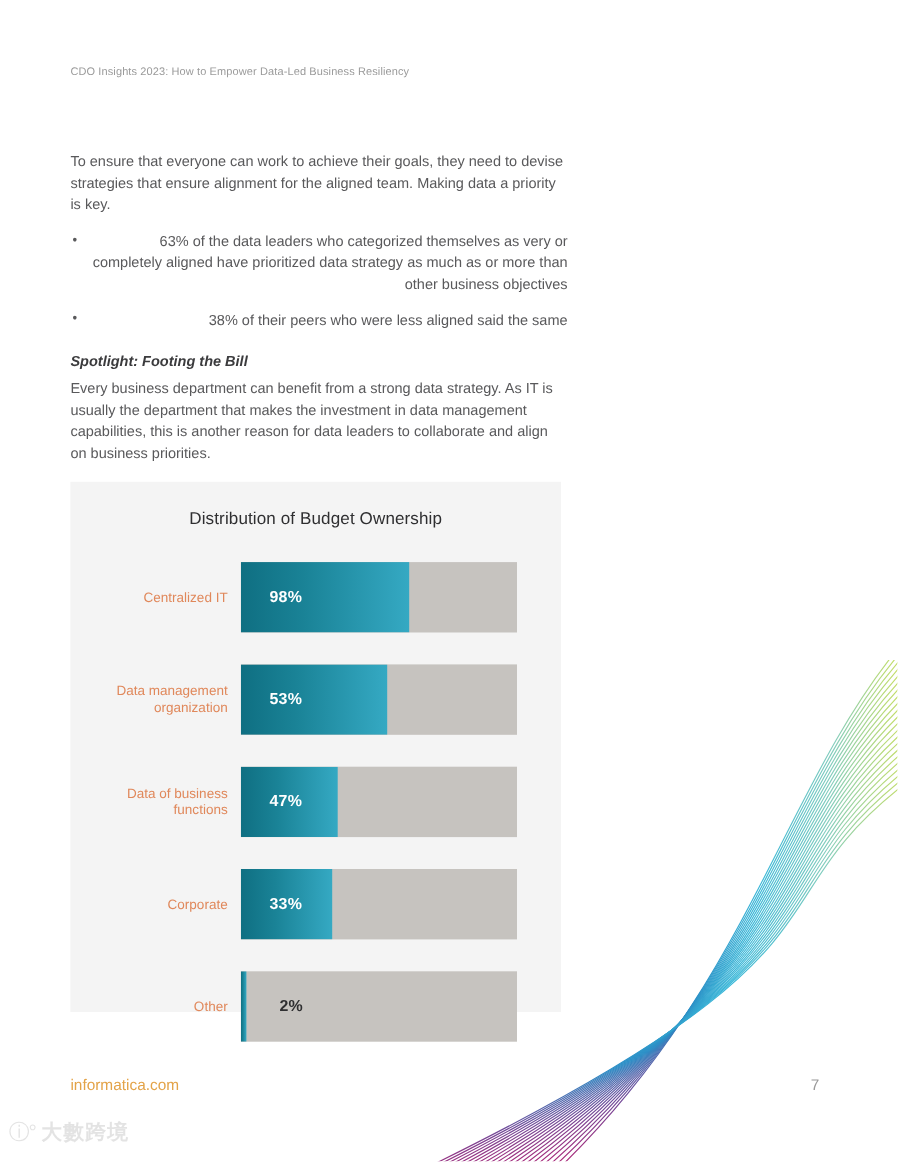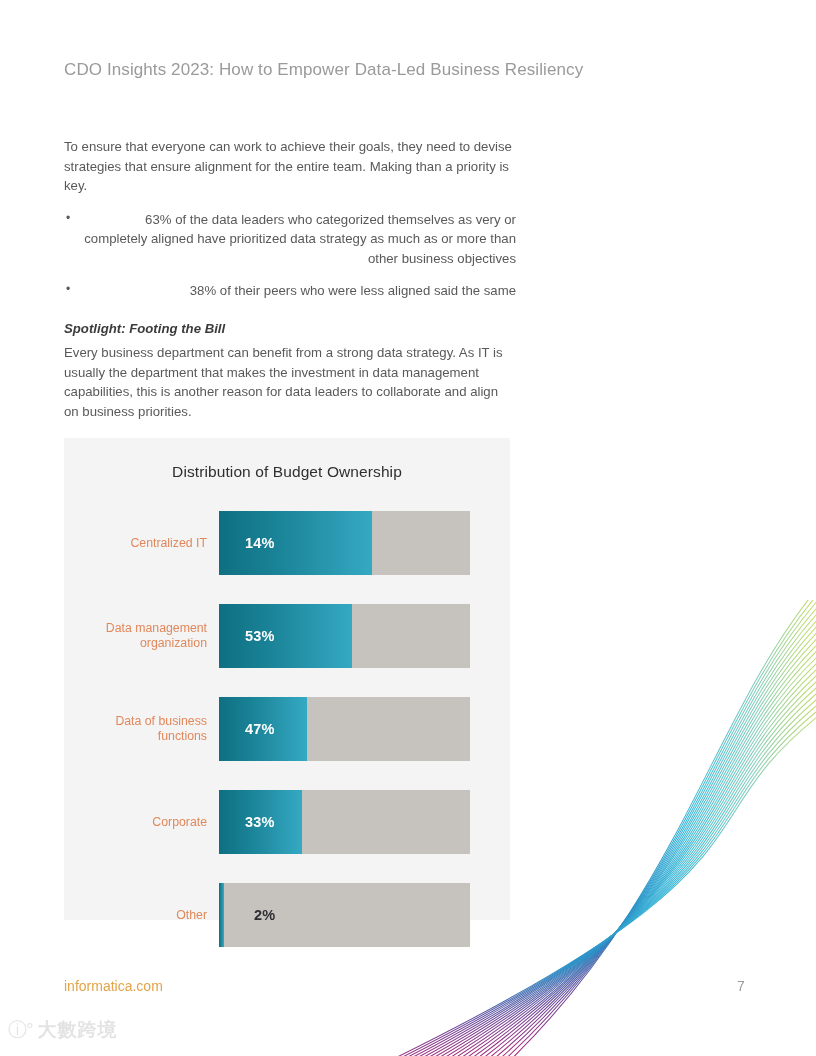--- a/index.html
+++ b/index.html
@@ -25,21 +25,21 @@
     height: 456px;
     pointer-events: none;
     z-index: 0;
   }
 
   
   .doc-header {
     position: absolute;
     left: 64px;
     top: 60px;
-    font-size: 17px;
+    font-size: 10px;
     color: #9a9a9a;
     letter-spacing: 0.1px;
     z-index: 2;
   }
 
   
   .content {
     position: absolute;
     left: 64px;
     top: 137px;
@@ -231,41 +231,41 @@
       <path d="M445.04761904761904,98.57142857142857 C293.8095238095238,219.52380952380952 417.6190476190476,263.8095238095238 -15.714285714285722,479.04761904761904" vector-effect="non-scaling-stroke"></path>
       <path d="M445.5238095238095,104.28571428571428 C291.9047619047619,224.76190476190476 423.8095238095238,261.9047619047619 -22.85714285714286,479.5238095238095" vector-effect="non-scaling-stroke"></path>
       <path d="M446,110 C290,230 430,260 -30,480" vector-effect="non-scaling-stroke"></path>
     </g>
 </svg>
 
 <div class="doc-header">CDO Insights 2023: How to Empower Data-Led Business Resiliency</div>
 
 <div class="content">
 
-  <p class="para">To ensure that everyone can work to achieve their goals, they need to devise strategies that ensure alignment for the entire team. Making than a priority is key.</p>
+  <p class="para">To ensure that everyone can work to achieve their goals, they need to devise strategies that ensure alignment for the aligned team. Making data a priority is key.</p>
 
   <ul class="bullets">
     <li>63% of the data leaders who categorized themselves as very or completely aligned have prioritized data strategy as much as or more than other business objectives</li>
     <li>38% of their peers who were less aligned said the same</li>
   </ul>
 
   <div class="spotlight-title">Spotlight: Footing the Bill</div>
 
   <p class="para">Every business department can benefit from a strong data strategy. As IT is usually the department that makes the investment in data management capabilities, this is another reason for data leaders to  collaborate and align on business priorities.</p>
 </div>
 
 <div class="chart-card">
   <div class="chart-title">Distribution of Budget Ownership</div>
 
   <div class="rows" id="chart-rows">
       <div class="row">
         <div class="row-label">Centralized IT</div>
         <div class="track">
           <div class="fill" style="width: 61%;"></div>
-          <div class="val inside">14%</div>
+          <div class="val inside">98%</div>
         </div>
       </div>
       <div class="row">
         <div class="row-label">Data management organization</div>
         <div class="track">
           <div class="fill" style="width: 53%;"></div>
           <div class="val inside">53%</div>
         </div>
       </div>
       <div class="row">

